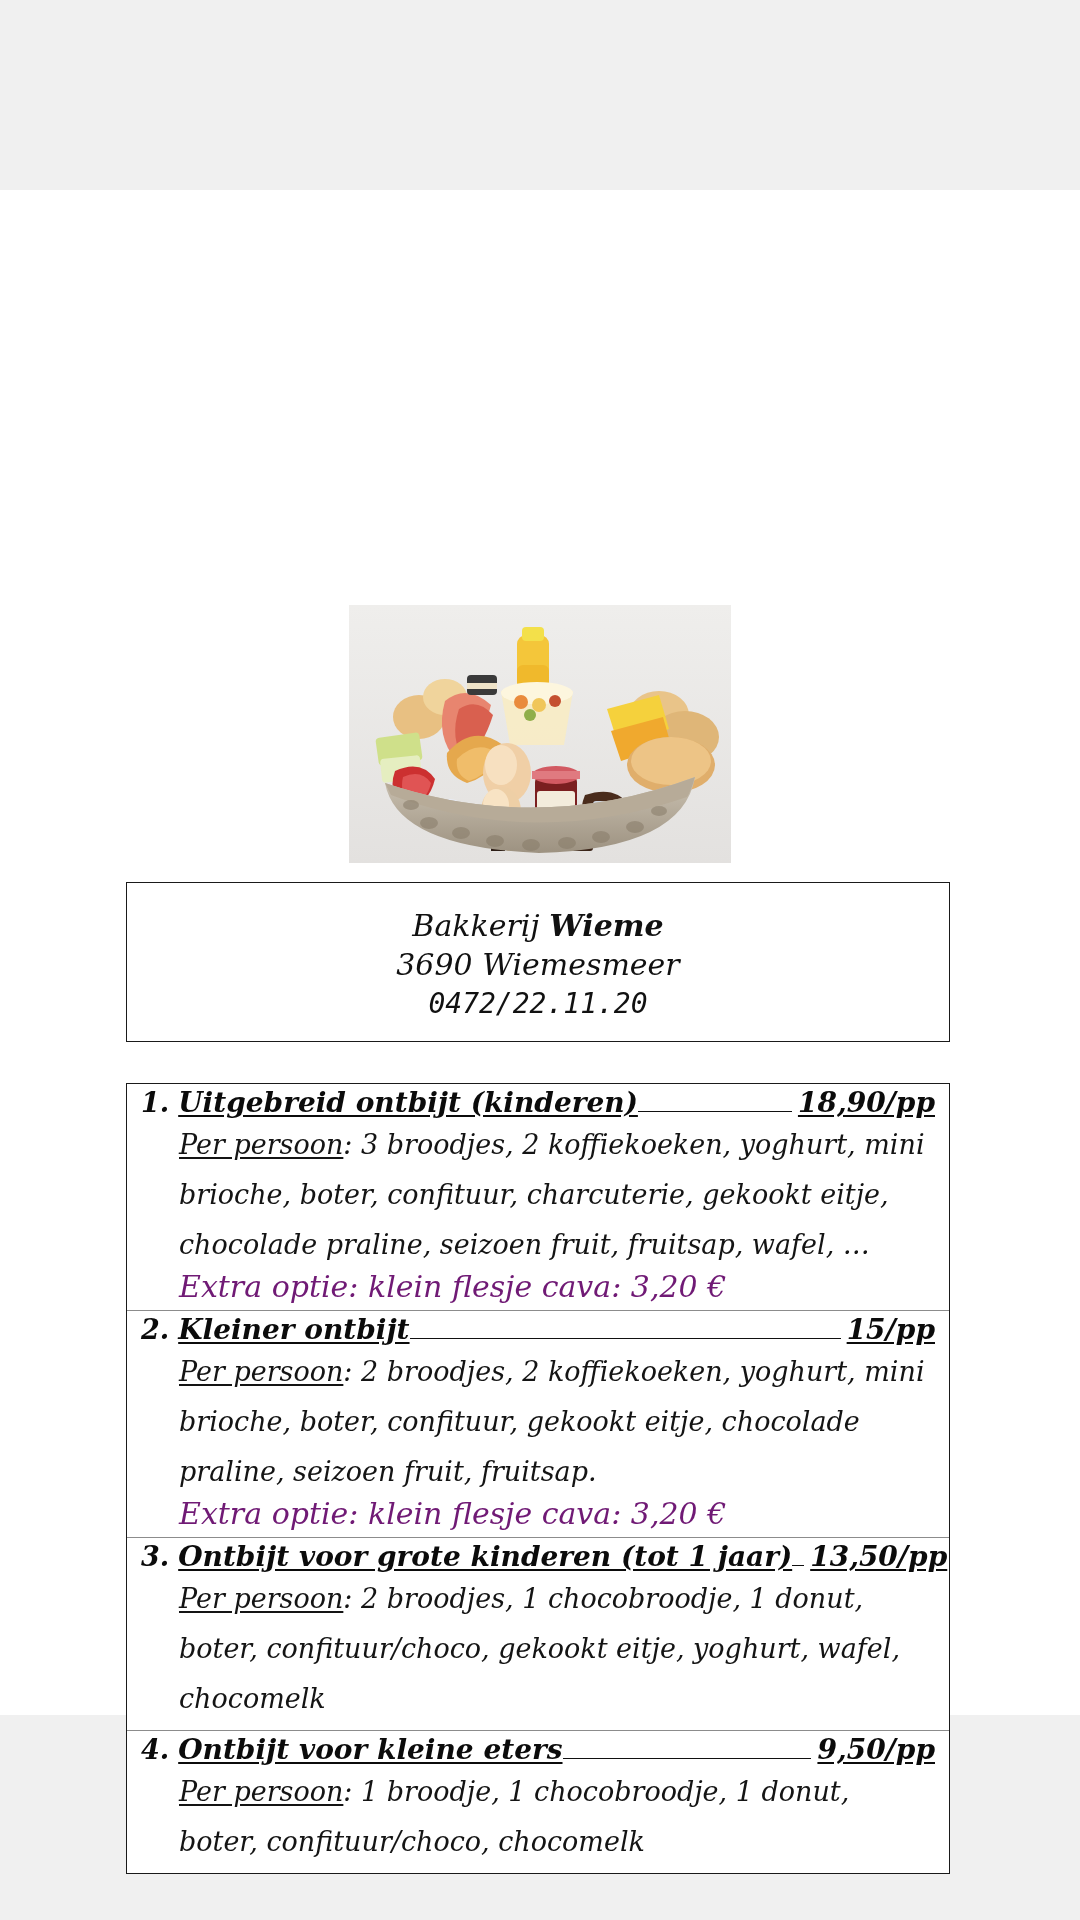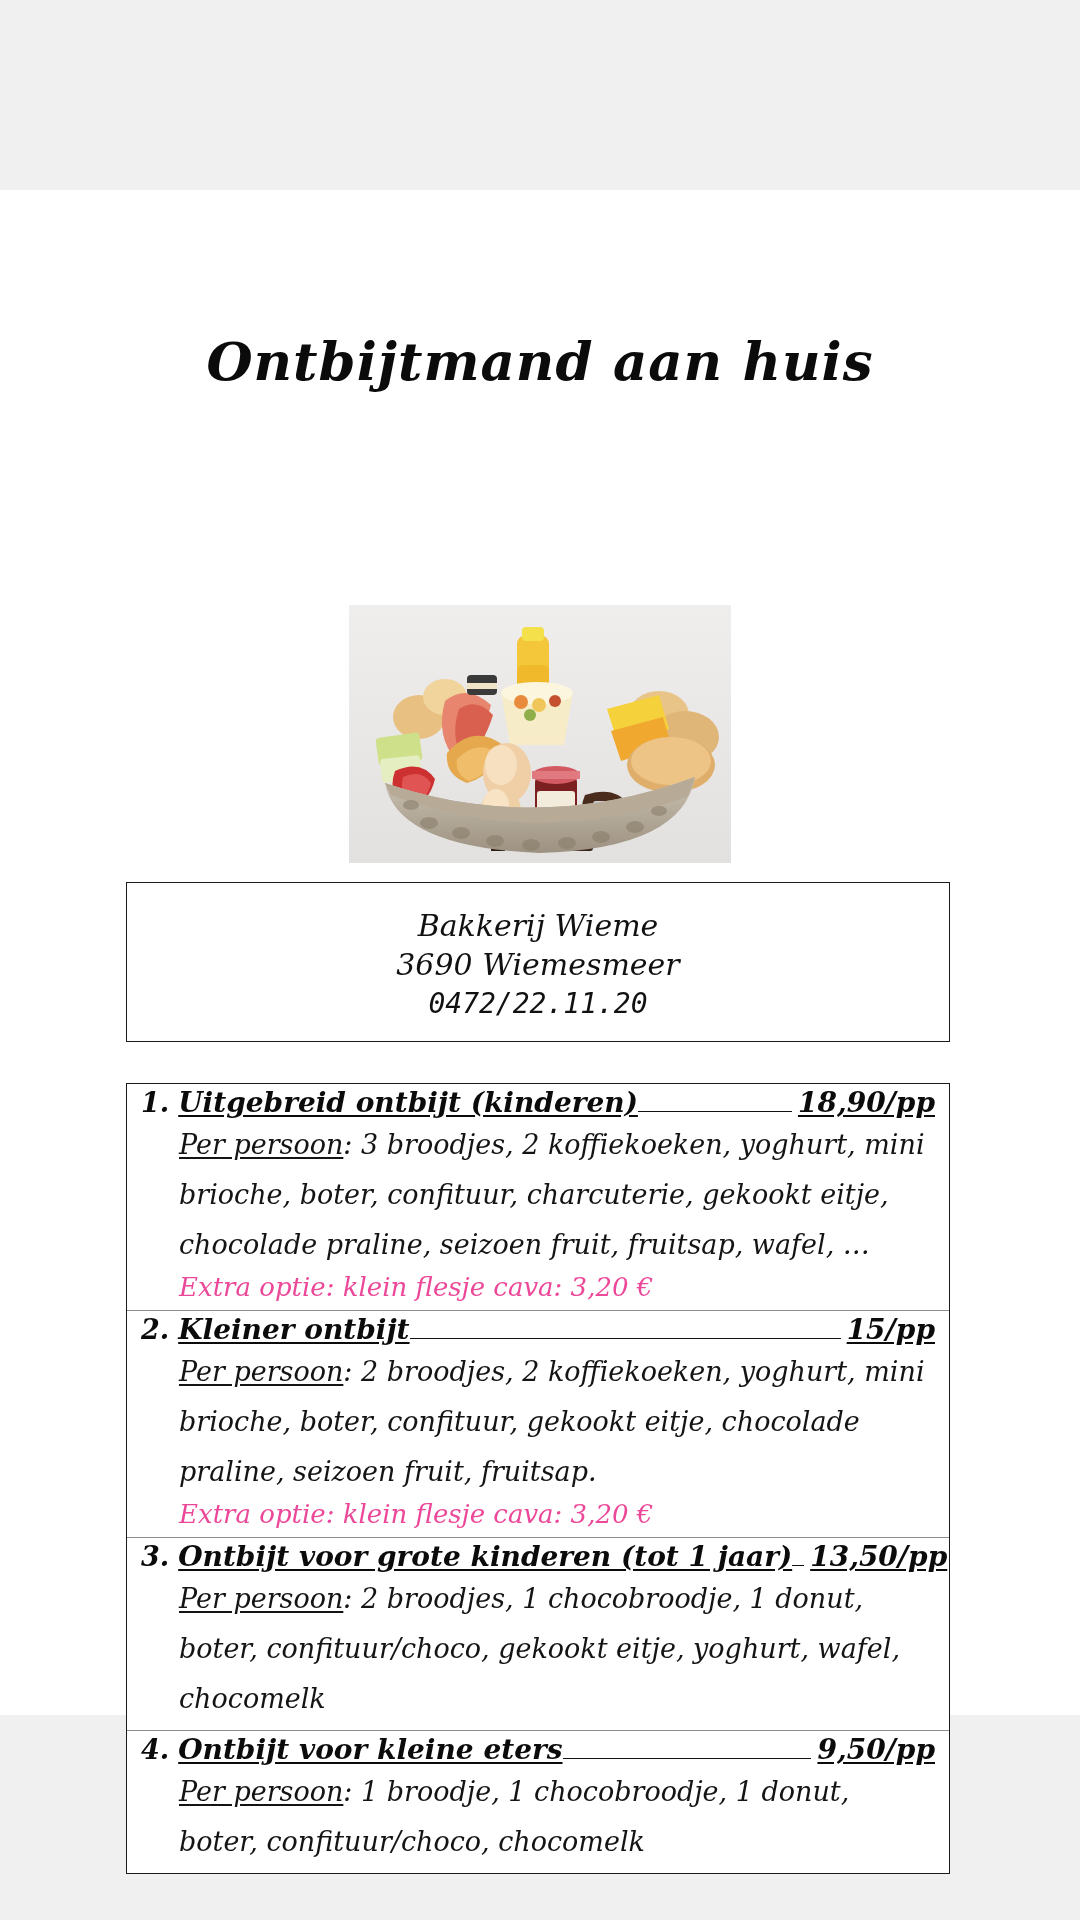--- a/index.html
+++ b/index.html
@@ -82,21 +82,21 @@
   }
   .addr-line {
     font-family: "DejaVu Serif", "Liberation Serif", serif;
     font-style: italic;
     font-size: 30px;
     line-height: 39px;
     color: #111;
     white-space: nowrap;
   }
   .addr-line .shop-name {
-    font-weight: 400;
+    font-weight: 700;
     font-style: italic;
   }
   .addr-phone {
     font-family: "DejaVu Sans Mono", "Liberation Mono", monospace;
     font-style: italic;
     font-size: 28px;
     line-height: 39px;
     letter-spacing: 0px;
     color: #111;
     white-space: nowrap;
@@ -170,34 +170,33 @@
     padding-left: 38px;
     padding-top: 1px;
   }
   .row-desc .lead {
     text-decoration: underline;
     text-underline-offset: 3px;
   }
   .row-extra {
     font-family: "DejaVu Serif", "Liberation Serif", serif;
     font-style: italic;
-    font-size: 26px;
+    font-size: 30px;
     line-height: 34px;
-    color: #ec4899;
+    color: #701a75;
     padding-left: 38px;
   }
 </style>
 </head>
 <body>
 
 <div class="viewport">
   <div class="page-sheet">
     <div class="page-inner">
 
-      <div class="doc-title">Ontbijtmand aan huis</div>
 
       <div class="photo-wrap">
         <svg class="photo-svg" viewBox="0 0 382 258" preserveAspectRatio="xMidYMid slice">
           <defs>
             <linearGradient id="bg" x1="0" y1="0" x2="0" y2="1">
               <stop offset="0" stop-color="#efeeec"></stop>
               <stop offset="1" stop-color="#e3e1df"></stop>
             </linearGradient>
             <linearGradient id="wick" x1="0" y1="0" x2="0" y2="1">
               <stop offset="0" stop-color="#cbc2b2"></stop>

